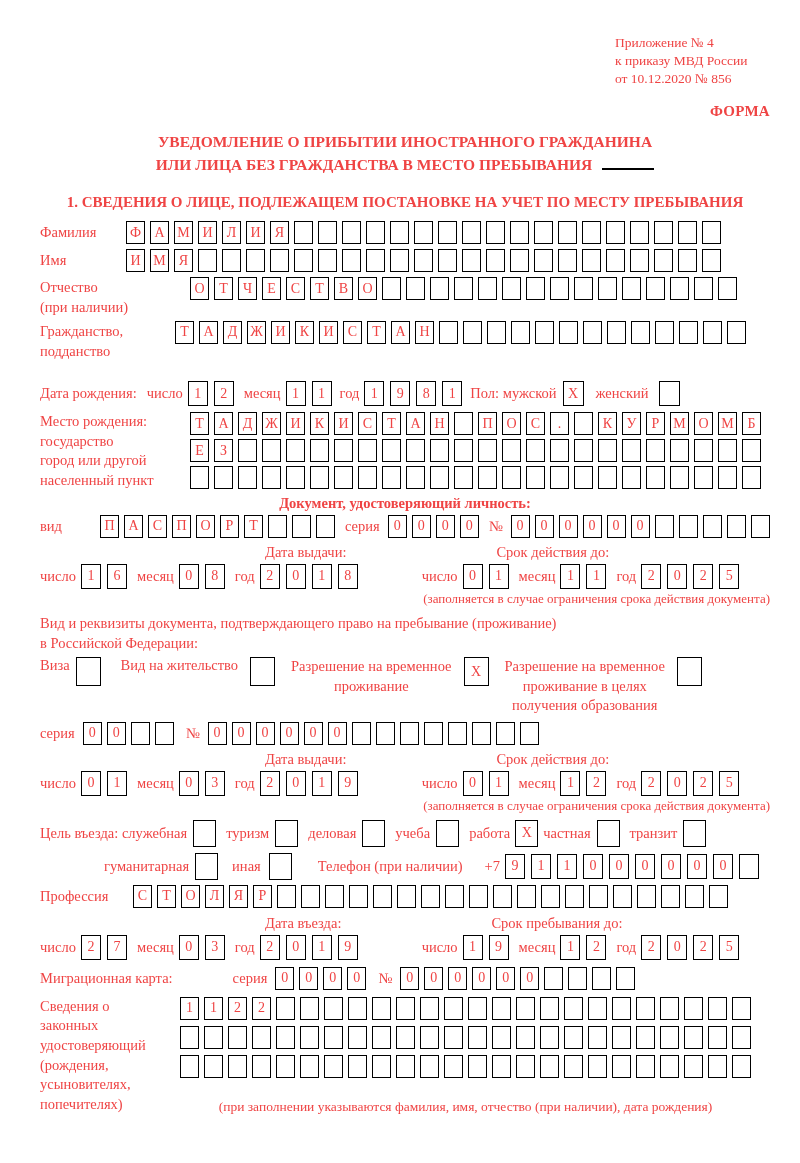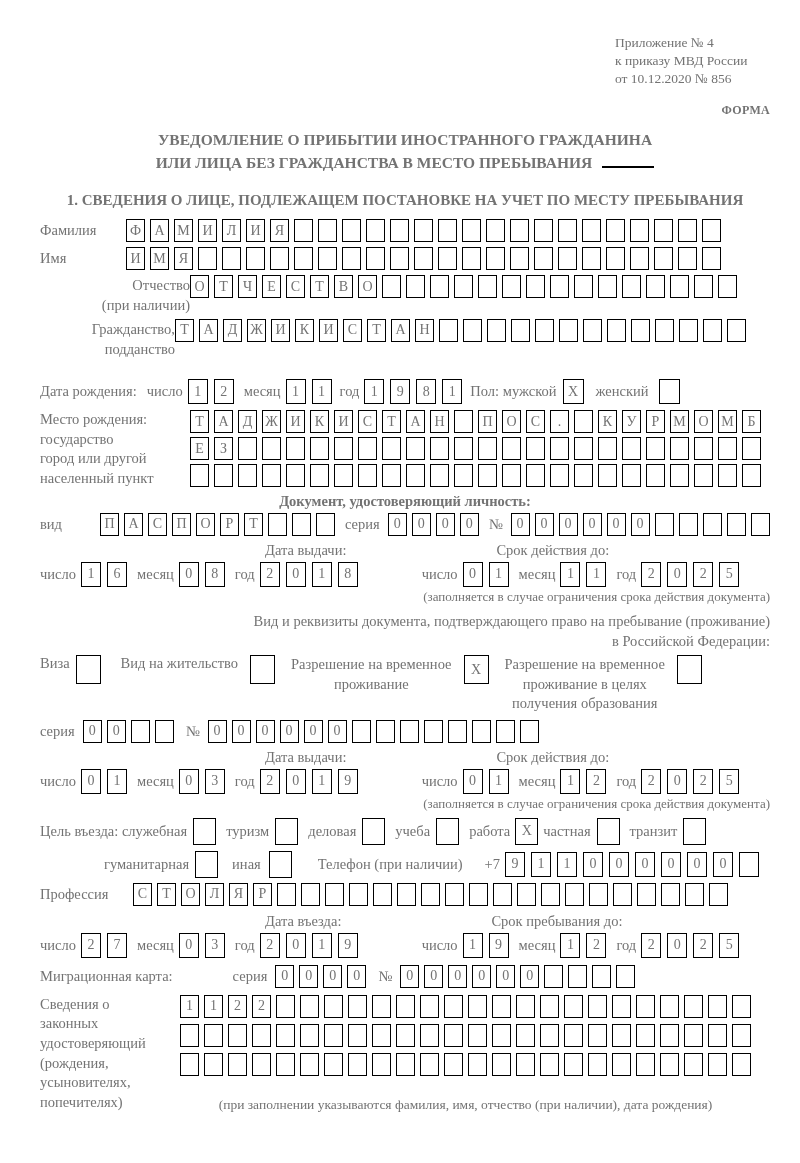--- a/index.html
+++ b/index.html
@@ -1,30 +1,30 @@
 <!DOCTYPE html>
 <html><head>
 <meta charset="utf-8">
 <style>
   html,body{margin:0;padding:0;background:#888;}
   .page{
-    width:800px;height:1163px;margin:0 auto;background:#fff;color:#737373;
+    width:800px;height:1163px;margin:0 auto;background:#fff;color:#ef4444;
     font-family:"Liberation Serif","DejaVu Serif",serif;font-size:14.5px;
     box-sizing:border-box;padding:34px 30px 0 40px;overflow:hidden;position:relative;
   }
   .appendix,.revision{margin-left:575px;font-size:13.5px;line-height:1.35;white-space:nowrap;}
   .revision{margin-top:5px;}
-  .forma{text-align:right;font-weight:700;margin-top:14px;font-size:12px;letter-spacing:.3px;}
+  .forma{text-align:right;font-weight:700;margin-top:14px;font-size:15px;letter-spacing:.3px;}
   .title{text-align:center;font-weight:700;font-size:15.5px;line-height:1.5;margin-top:10px;}
   .blank{display:inline-block;width:52px;height:4px;border-bottom:2px solid #000;margin-left:10px;}
   .sect{text-align:center;font-weight:700;font-size:15px;margin-top:18px;white-space:nowrap;}
   .frow{display:flex;align-items:center;margin-top:5px;white-space:nowrap;}
   .frow.top{align-items:flex-start;}
   .flabel{flex-shrink:0;}
-  .lh{line-height:1.4;text-align:right;}
+  .lh{line-height:1.4;}
   .lh135{line-height:1.35;}
   .cells{display:flex;gap:5px;flex-wrap:nowrap;}
   .cell{box-sizing:border-box;flex:0 0 19px;width:19px;height:23px;border:1.5px solid #000;
         display:inline-flex;align-items:center;justify-content:center;font-size:14px;}
   .cells.lg{gap:6px;}
   .cells.lg .cell{flex-basis:20px;width:20px;height:25px;}
   .checkbox{box-sizing:border-box;width:21px;height:25px;border:1.5px solid #000;flex-shrink:0;
         display:inline-flex;align-items:center;justify-content:center;font-size:14px;}
   .checkbox.md{width:23px;height:27px;}
   .checkbox.lg{width:25px;height:29px;}

